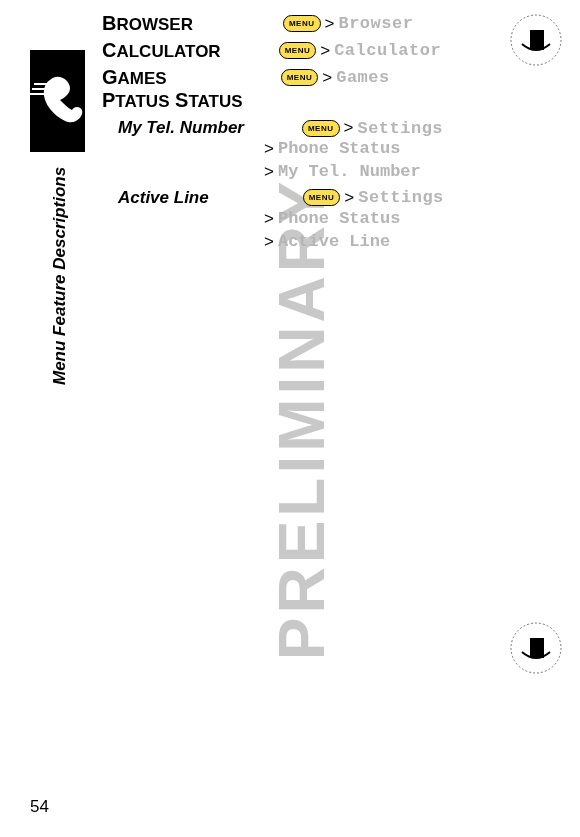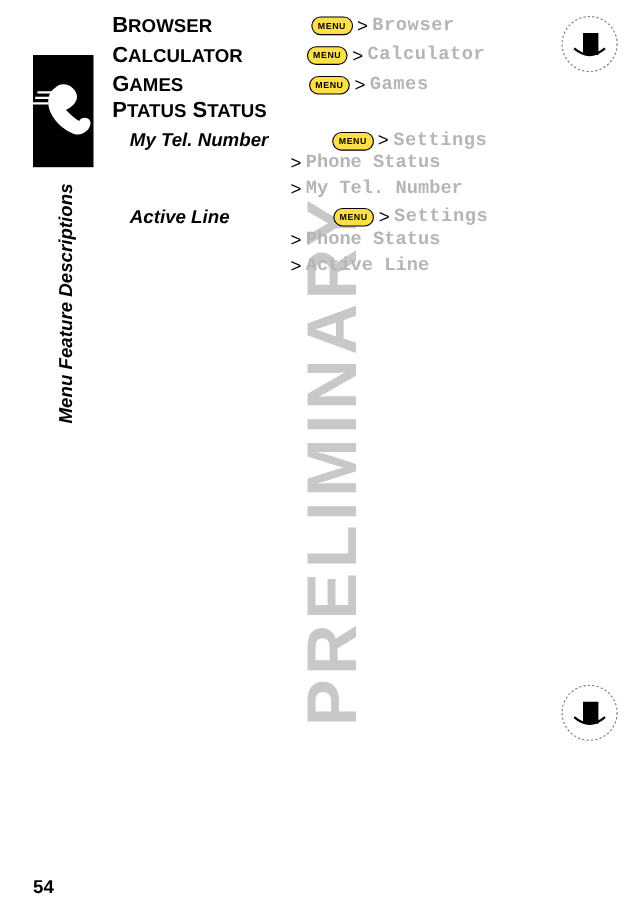--- a/index.html
+++ b/index.html
@@ -125,21 +125,21 @@
   .path-line {
     display:flex;
     align-items: center;
     font-size: 17px;
     line-height: 1.35;
   }
   .page-num {
     position: absolute;
     left: 30px;
     bottom: 20px;
-    font-weight: bold;
+    font-weight: normal;
     font-size: 17px;
     z-index: 2;
   }
   .badge {
     position: absolute;
     width: 52px;
     height: 52px;
     z-index: 2;
   }
   .badge1 { right: 18px; top: 14px; }

